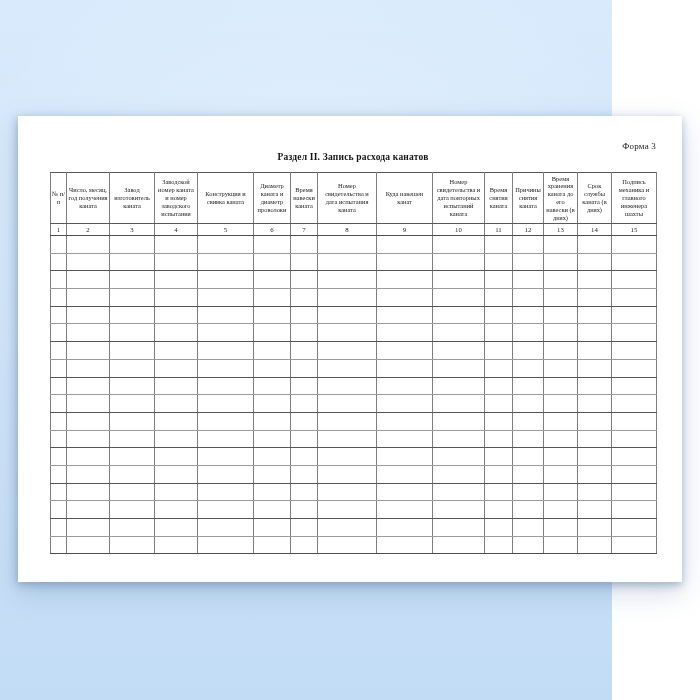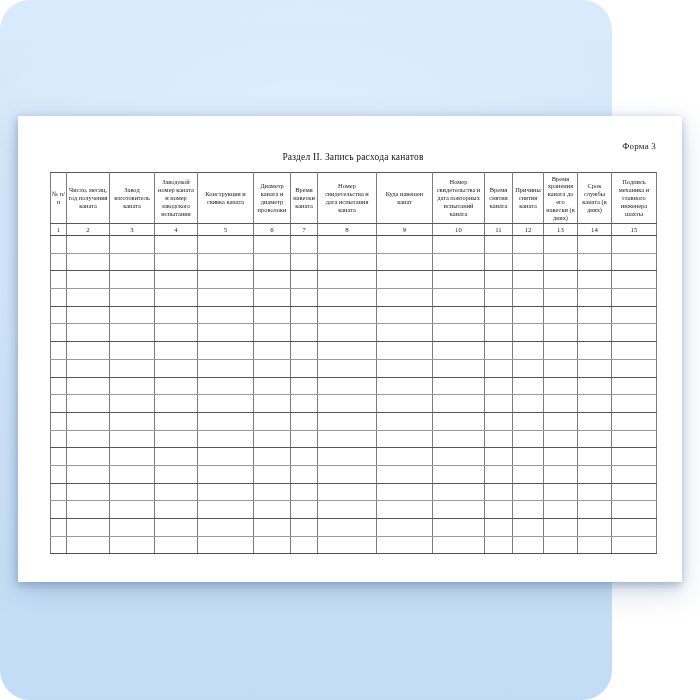--- a/index.html
+++ b/index.html
@@ -7,21 +7,20 @@
     width: 700px; height: 700px;
     overflow: hidden;
     font-family: "Liberation Serif", serif;
   }
   .stage {
     position: relative;
     width: 612px; height: 700px;
     background:
       radial-gradient(95% 70% at 50% 32%, rgba(255,255,255,0.30), rgba(255,255,255,0) 62%),
       linear-gradient(180deg, #d8eafc 0%, #d2e6fa 45%, #c2dcf5 100%);
-    border-radius: 30px;
   }
   .page {
     position: absolute;
     left: 18px; top: 116px;
     width: 664px; height: 466px;
     background: #ffffff;
     box-shadow:
       0 3px 8px rgba(90, 120, 160, 0.35),
       0 10px 26px rgba(90, 120, 160, 0.28),
       -2px 2px 8px rgba(90, 120, 160, 0.18);
@@ -32,21 +31,21 @@
     font-size: 9px;
     color: #1c1c1c;
     letter-spacing: 0.2px;
   }
   .doc-title {
     position: absolute;
     top: 36px; left: 32px;
     width: 606px;
     text-align: center;
     font-size: 9.5px;
-    font-weight: normal;
+    font-weight: bold;
     color: #141414;
     letter-spacing: 0.2px;
   }
   table.form-table {
     position: absolute;
     left: 32px; top: 56px;
     width: 606px;
     border-collapse: collapse;
     table-layout: fixed;
   }

